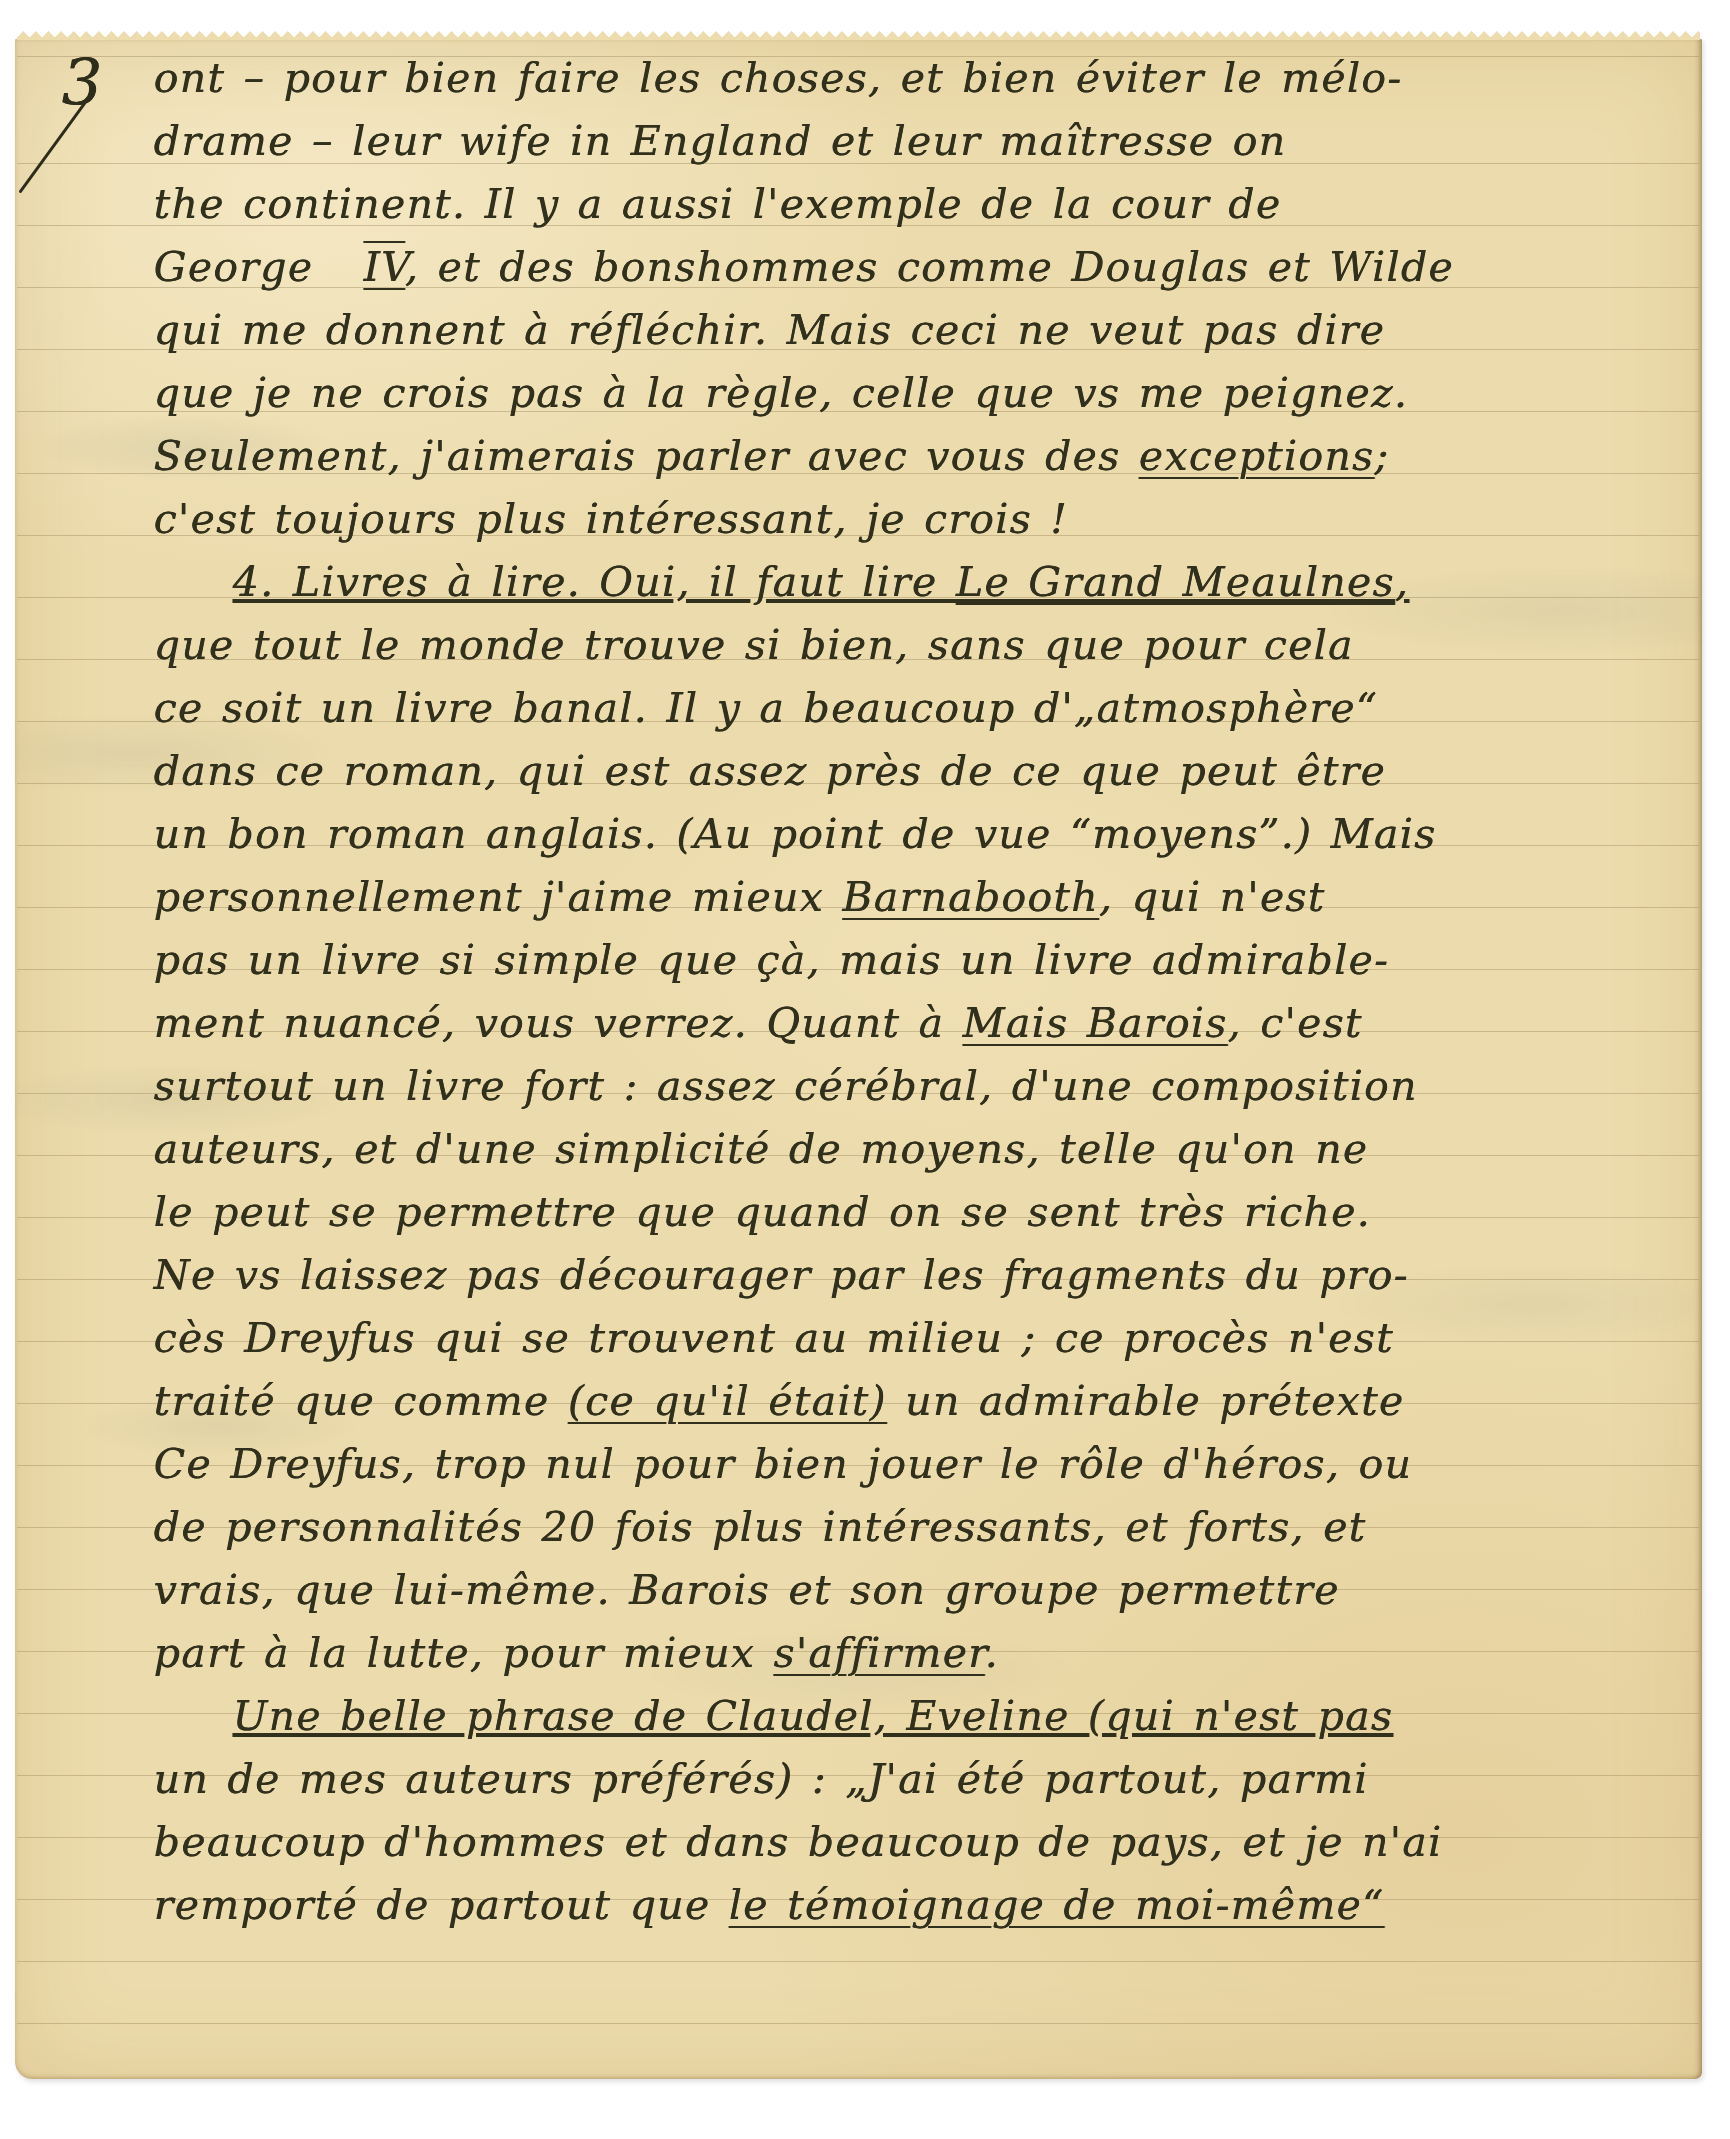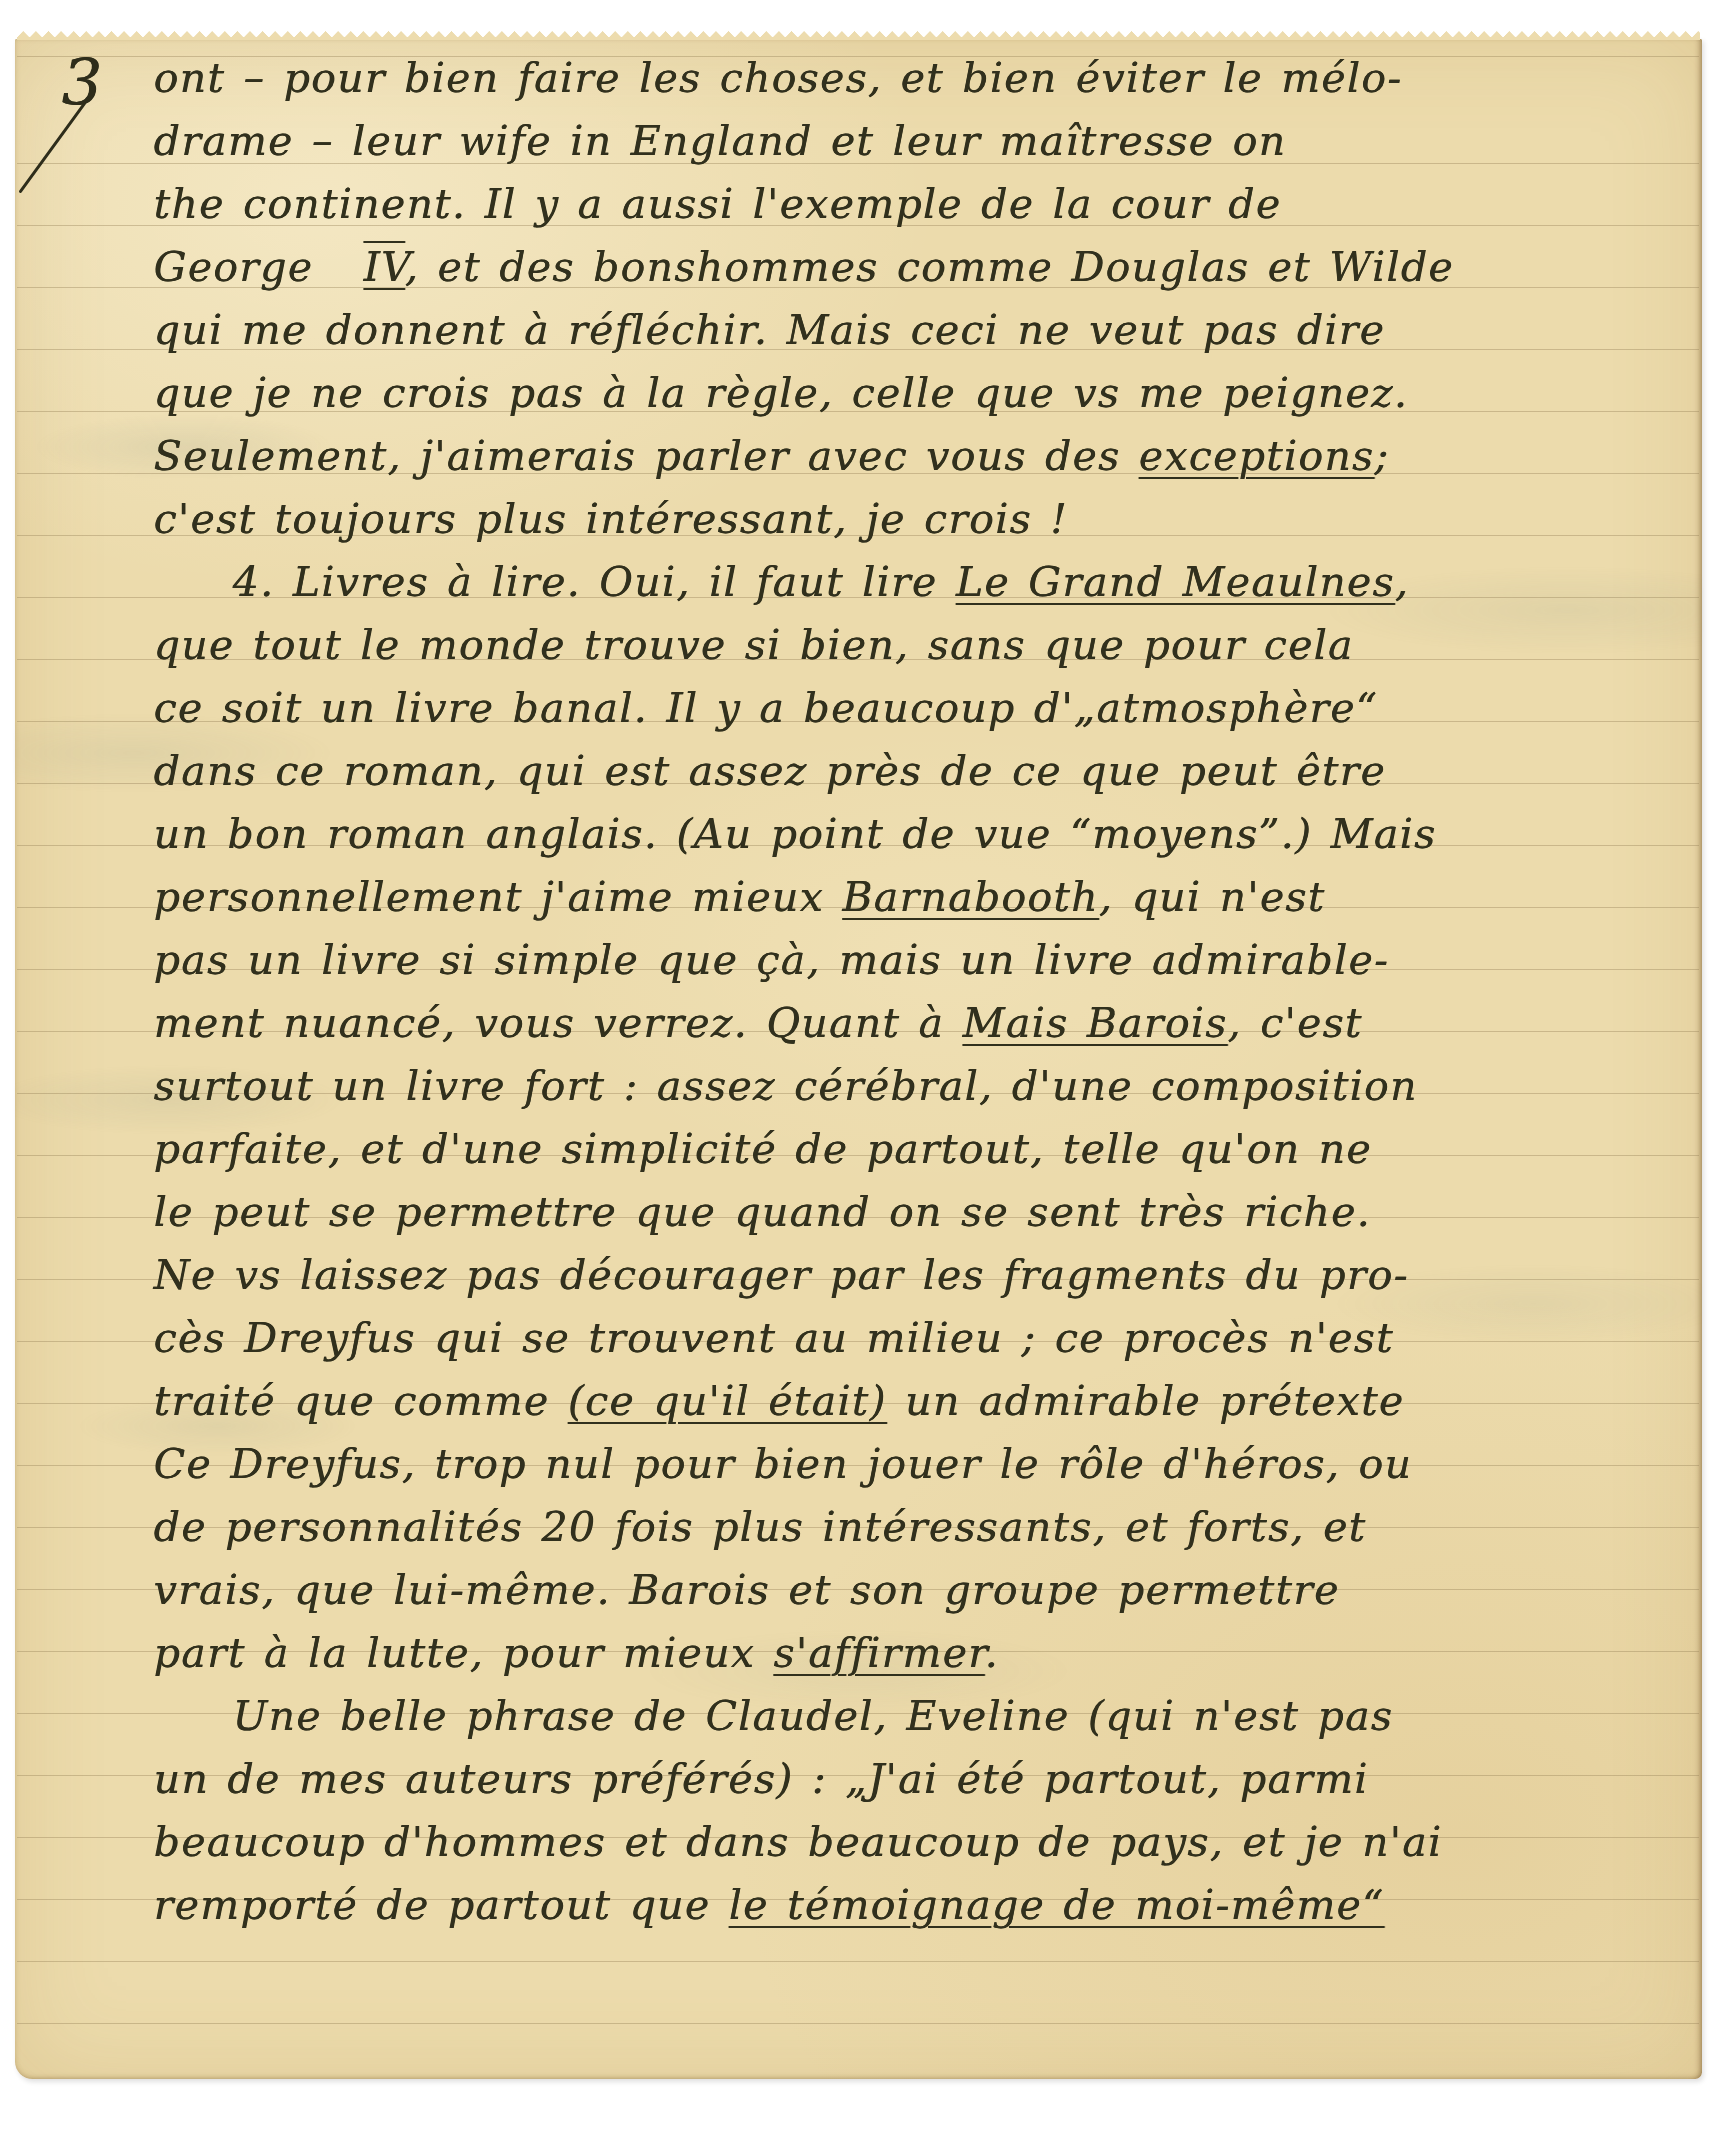--- a/index.html
+++ b/index.html
@@ -69,21 +69,21 @@
     font-size:41px;
     letter-spacing:1.3px;
     word-spacing:4px;
     text-shadow:0.4px 0 0 currentColor;
   }
   .ms-line {
     height:63px;
     line-height:63px;
     white-space:nowrap;
   }
-  .ms-line.indent { padding-left:79px; }
+  .ms-line.indent { padding-left:79px;text-decoration:underline; }
   .u  {
     text-decoration-line:underline;
     text-decoration-thickness:2.3px;
     text-underline-offset:7.3px;
   }
   .u.ou { text-decoration-line:underline overline;margin-left:32px; }
 
   
   .page-number {
     position:absolute; left:47px; top:12px;
@@ -126,21 +126,21 @@
       <div class="ms-line"><span>c'est toujours plus intéressant, je crois !</span></div>
       <div class="ms-line indent"><span>4. Livres à lire.  Oui, il faut lire </span><span class="u">Le Grand Meaulnes</span><span>,</span></div>
       <div class="ms-line"><span>que tout le monde trouve si bien, sans que pour cela</span></div>
       <div class="ms-line"><span>ce soit un livre banal.  Il y a beaucoup d'„atmosphère“</span></div>
       <div class="ms-line"><span>dans ce roman, qui est assez près de ce que peut être</span></div>
       <div class="ms-line"><span>un bon roman anglais. (Au point de vue “moyens”.) Mais</span></div>
       <div class="ms-line"><span>personnellement j'aime mieux </span><span class="u">Barnabooth</span><span>, qui n'est</span></div>
       <div class="ms-line"><span>pas un livre si simple que çà, mais un livre admirable-</span></div>
       <div class="ms-line"><span>ment nuancé, vous verrez.  Quant à </span><span class="u">Mais Barois</span><span>, c'est</span></div>
       <div class="ms-line"><span>surtout un livre fort : assez cérébral, d'une composition</span></div>
-      <div class="ms-line"><span>parfaite, et d'une simplicité de partout, telle qu'on ne</span></div>
+      <div class="ms-line"><span>auteurs, et d'une simplicité de moyens, telle qu'on ne</span></div>
       <div class="ms-line"><span>le peut se permettre que quand on se sent très riche.</span></div>
       <div class="ms-line"><span>Ne vs laissez pas décourager par les fragments du pro-</span></div>
       <div class="ms-line"><span>cès Dreyfus qui se trouvent au milieu ; ce procès n'est</span></div>
       <div class="ms-line"><span>traité que comme </span><span class="u">(ce qu'il était)</span><span> un admirable prétexte</span></div>
       <div class="ms-line"><span>Ce Dreyfus, trop nul pour bien jouer le rôle d'héros, ou</span></div>
       <div class="ms-line"><span>de personnalités 20 fois plus intéressants, et forts, et</span></div>
       <div class="ms-line"><span>vrais, que lui-même.  Barois et son groupe permettre</span></div>
       <div class="ms-line"><span>part à la lutte, pour mieux </span><span class="u">s'affirmer</span><span>.</span></div>
       <div class="ms-line indent"><span>Une belle phrase de Claudel, Eveline (qui n'est pas</span></div>
       <div class="ms-line"><span>un de mes auteurs préférés) : „J'ai été partout, parmi</span></div>

